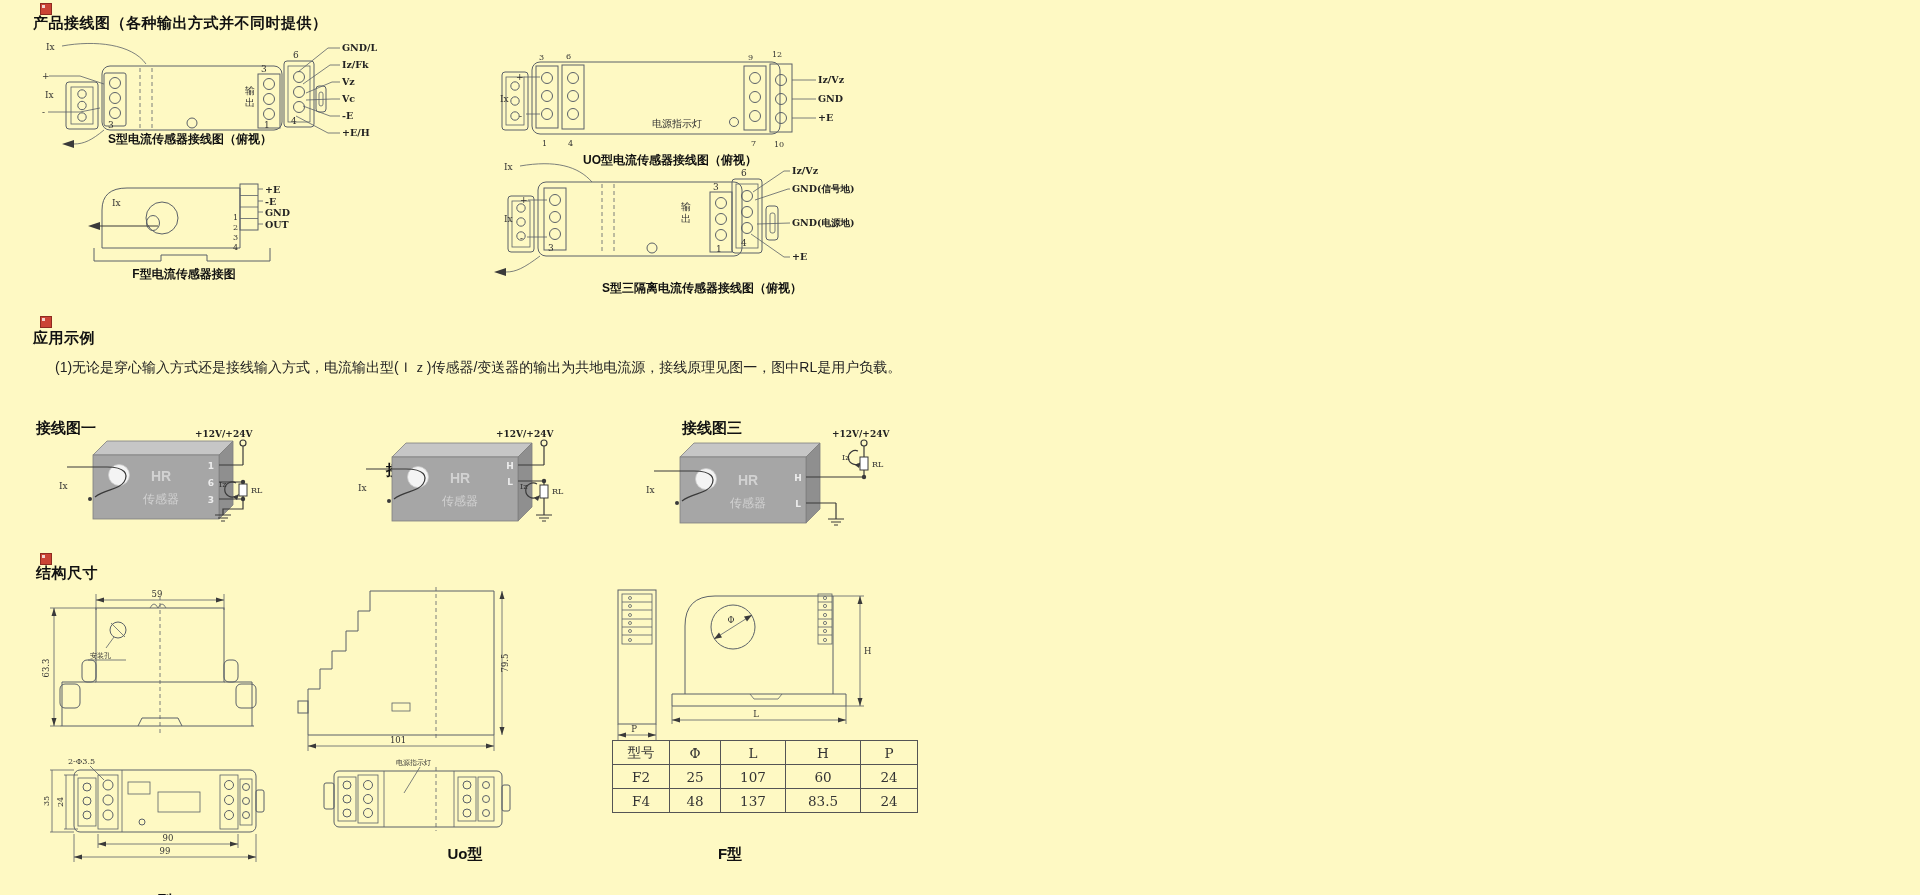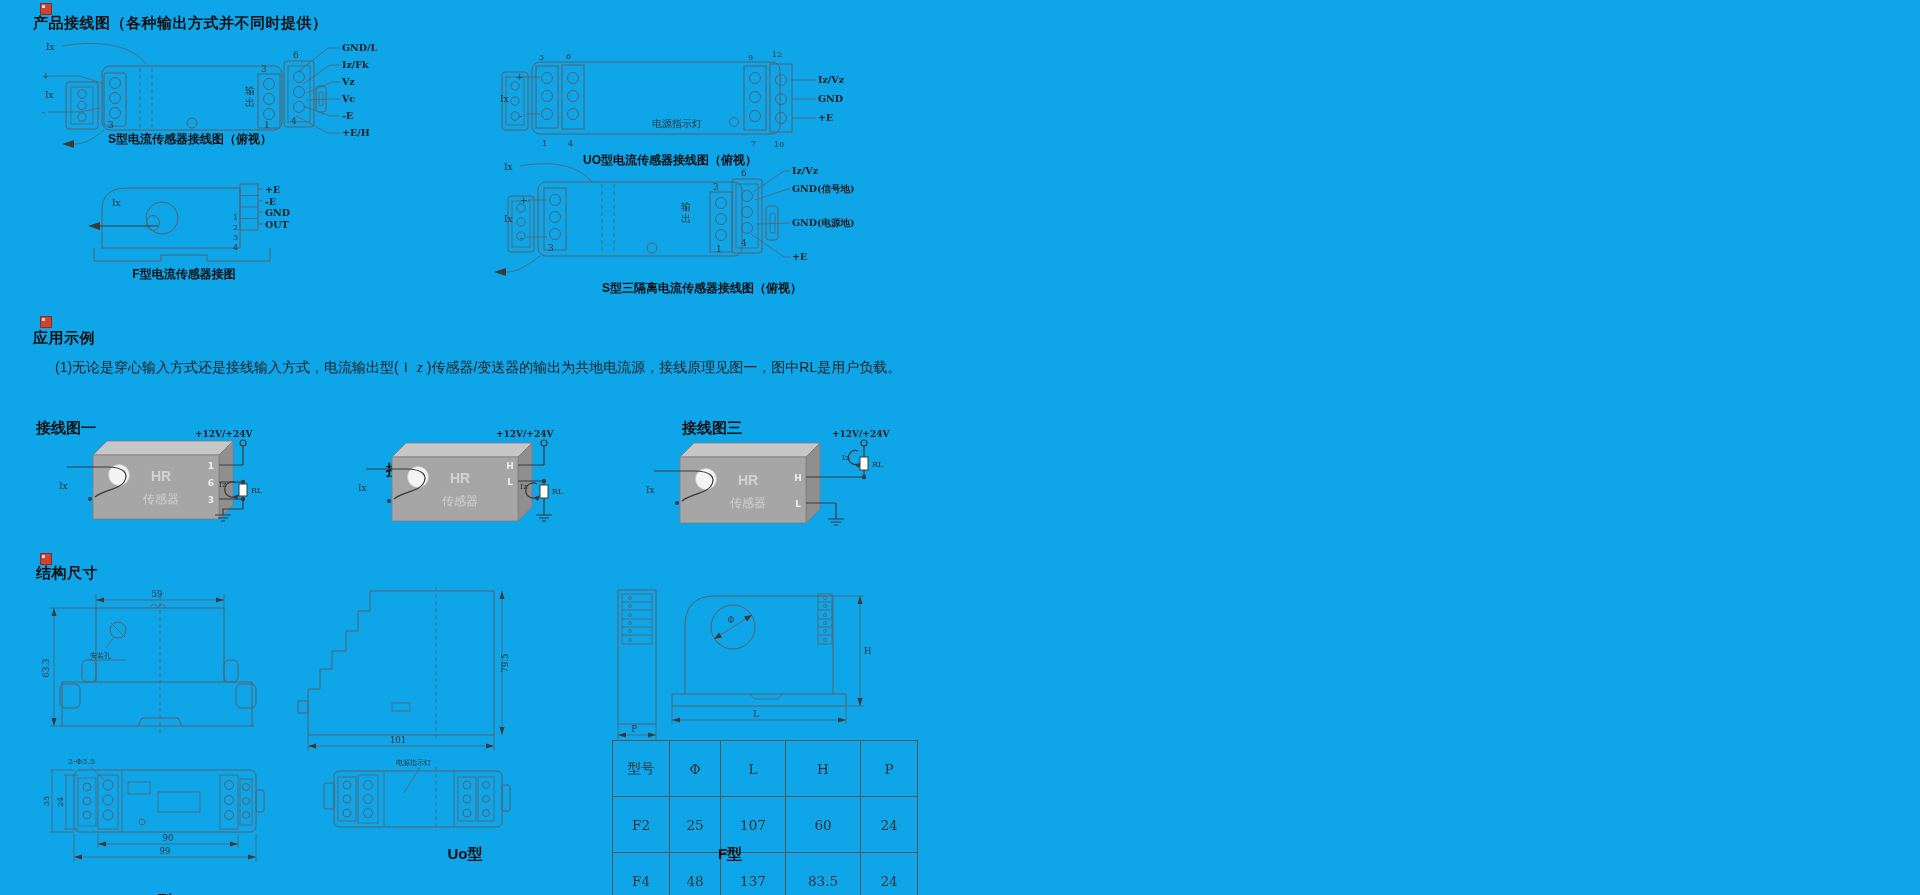--- a/index.html
+++ b/index.html
@@ -1,16 +1,16 @@
 <!DOCTYPE html>
 <html><head>
 <meta charset="utf-8">
 <style>
   html,body{margin:0;padding:0;background:#fff;}
-  .page{position:relative;width:1920px;height:895px;background:#0ea5e9;font-family:"Liberation Sans",sans-serif;overflow:hidden;}
+  .page{position:relative;width:1920px;height:895px;background:#fef9c3;font-family:"Liberation Sans",sans-serif;overflow:hidden;}
   .sec-ico{position:absolute;width:10px;height:10px;background:#cb4335;border:1px solid #8e2a20;}
   .sec-ico::after{content:"";position:absolute;left:1px;top:1px;width:3px;height:3px;background:#f3d3cc;}
   .sec-title{position:absolute;font-weight:bold;font-size:15px;color:#111;white-space:nowrap;letter-spacing:.5px;}
   .para{position:absolute;font-size:14px;color:#222;white-space:nowrap;}
   .fig-label{position:absolute;font-weight:bold;font-size:15px;color:#111;white-space:nowrap;}
   .cap-label{position:absolute;font-weight:bold;font-size:15px;color:#111;text-align:center;}
   svg{position:absolute;overflow:visible;}
   .ln{stroke:#5b6168;fill:none;stroke-width:1;}
   .lnt{stroke:#5b6168;fill:none;stroke-width:.8;}
   .dsh{stroke:#5b6168;fill:none;stroke-width:.8;stroke-dasharray:4 3;}
@@ -26,21 +26,21 @@
   .fill-dark{fill:#3a3a3a;stroke:none;}
   .gray-front{fill:#a6a6a6;stroke:#7f7f7f;stroke-width:.8;}
   .gray-top{fill:#c6c6c6;stroke:#7f7f7f;stroke-width:.8;}
   .gray-side{fill:#8f8f8f;stroke:#7f7f7f;stroke-width:.8;}
   .chip1{fill:#d2d2d2;font:bold 14px "Liberation Sans",sans-serif;}
   .chip2{fill:#d2d2d2;font:12px "Liberation Sans",sans-serif;}
   .term{fill:#ececec;font:bold 9px "DejaVu Sans",sans-serif;}
   .hole{fill:#f4f4f4;stroke:#c9c9c9;stroke-width:.8;}
   .res{fill:#ffffff;stroke:#3a3a3a;stroke-width:1;}
   .dim-table{position:absolute;left:612px;top:740px;border-collapse:collapse;font-family:"DejaVu Serif",serif;font-size:13.5px;color:#333;}
-  .dim-table th,.dim-table td{border:1.4px solid #555;text-align:center;padding:16px 4px;height:23px;font-weight:normal;}
+  .dim-table th,.dim-table td{border:1.4px solid #555;text-align:center;padding:0 4px;height:23px;font-weight:normal;}
   .dim-table th:nth-child(1),.dim-table td:nth-child(1){width:48px;}
   .dim-table th:nth-child(2),.dim-table td:nth-child(2){width:42px;}
   .dim-table th:nth-child(3),.dim-table td:nth-child(3){width:56px;}
   .dim-table th:nth-child(4),.dim-table td:nth-child(4){width:66px;}
   .dim-table th:nth-child(5),.dim-table td:nth-child(5){width:48px;}
 </style>
 </head>
 <body>
 
 <div class="page">

